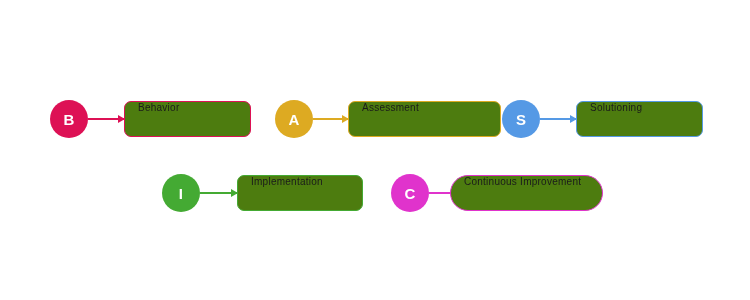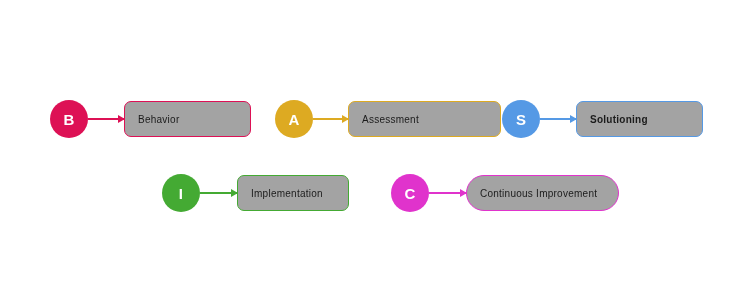--- a/index.html
+++ b/index.html
@@ -62,25 +62,24 @@
     border-top: 4.5px solid transparent;
     border-bottom: 4.5px solid transparent;
     border-left: 7px solid currentColor;
     transform: translateY(-50%);
   }
   .node-box {
     position: absolute;
     top: 1px;
     height: 36px;
     box-sizing: border-box;
-    background: #a3a3a3;
+    background: #4d7c0f;
     border: 1.6px solid currentColor;
     border-radius: 7px;
     display: flex;
-    align-items: center;
   }
   .node-label {
     padding-left: 13px;
     color: #1b1b1b;
     font-size: 10px;
     letter-spacing: 0.25px;
     white-space: nowrap;
   }
 </style>
 </head>
@@ -112,41 +111,41 @@
       </div>
     </div>
     <div class="flow-item" style="left: 502px; top: 100px; width: 201px; color: rgb(85, 153, 229);">
       <div class="badge" style="background: rgb(85, 153, 229);">
         <span>S</span>
       </div>
       <div class="connector" style="left: 38px; width: 36px;">
         <div class="shaft"></div>
         <div class="head"></div>
       </div>
-      <div class="node-box" style="left: 74px; width: 127px; font-weight: bold;">
+      <div class="node-box" style="left: 74px; width: 127px;">
         <span class="node-label">Solutioning</span>
       </div>
     </div>
     <div class="flow-item" style="left: 162px; top: 174px; width: 201px; color: rgb(68, 170, 51);">
       <div class="badge" style="background: rgb(68, 170, 51);">
         <span>I</span>
       </div>
       <div class="connector" style="left: 38px; width: 37px;">
         <div class="shaft"></div>
         <div class="head"></div>
       </div>
-      <div class="node-box" style="left: 75px; width: 112px;">
+      <div class="node-box" style="left: 75px; width: 126px;">
         <span class="node-label">Implementation</span>
       </div>
     </div>
     <div class="flow-item" style="left: 391px; top: 174px; width: 204px; color: rgb(224, 51, 204);">
       <div class="badge" style="background: rgb(224, 51, 204);">
         <span>C</span>
       </div>
       <div class="connector" style="left: 38px; width: 37px;">
         <div class="shaft"></div>
         <div class="head"></div>
       </div>
-      <div class="node-box" style="left: 75px; width: 153px; border-radius: 18px;">
+      <div class="node-box" style="left: 59px; width: 153px; border-radius: 18px;">
         <span class="node-label">Continuous Improvement</span>
       </div>
     </div>
   </div>
 
 </body></html>

